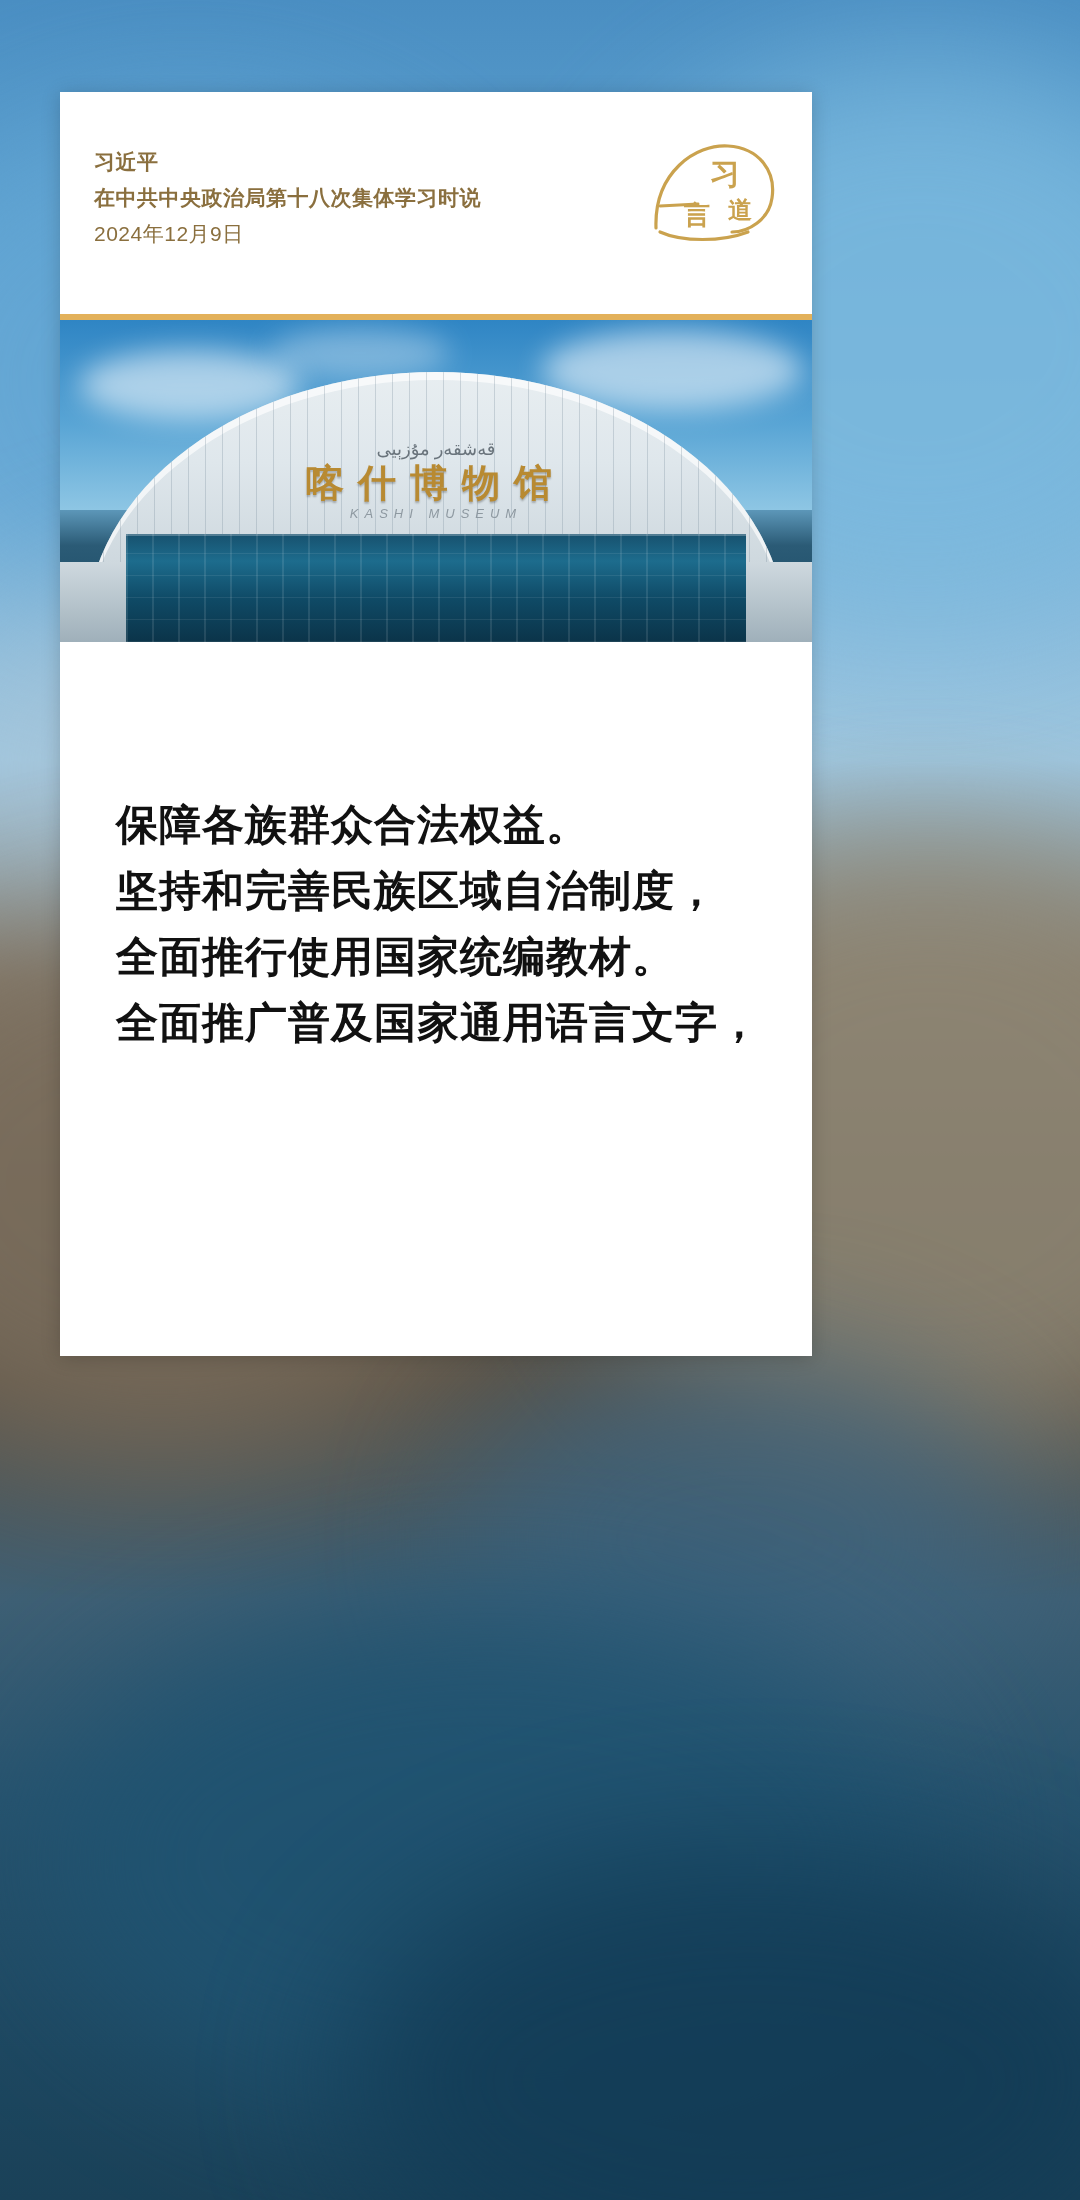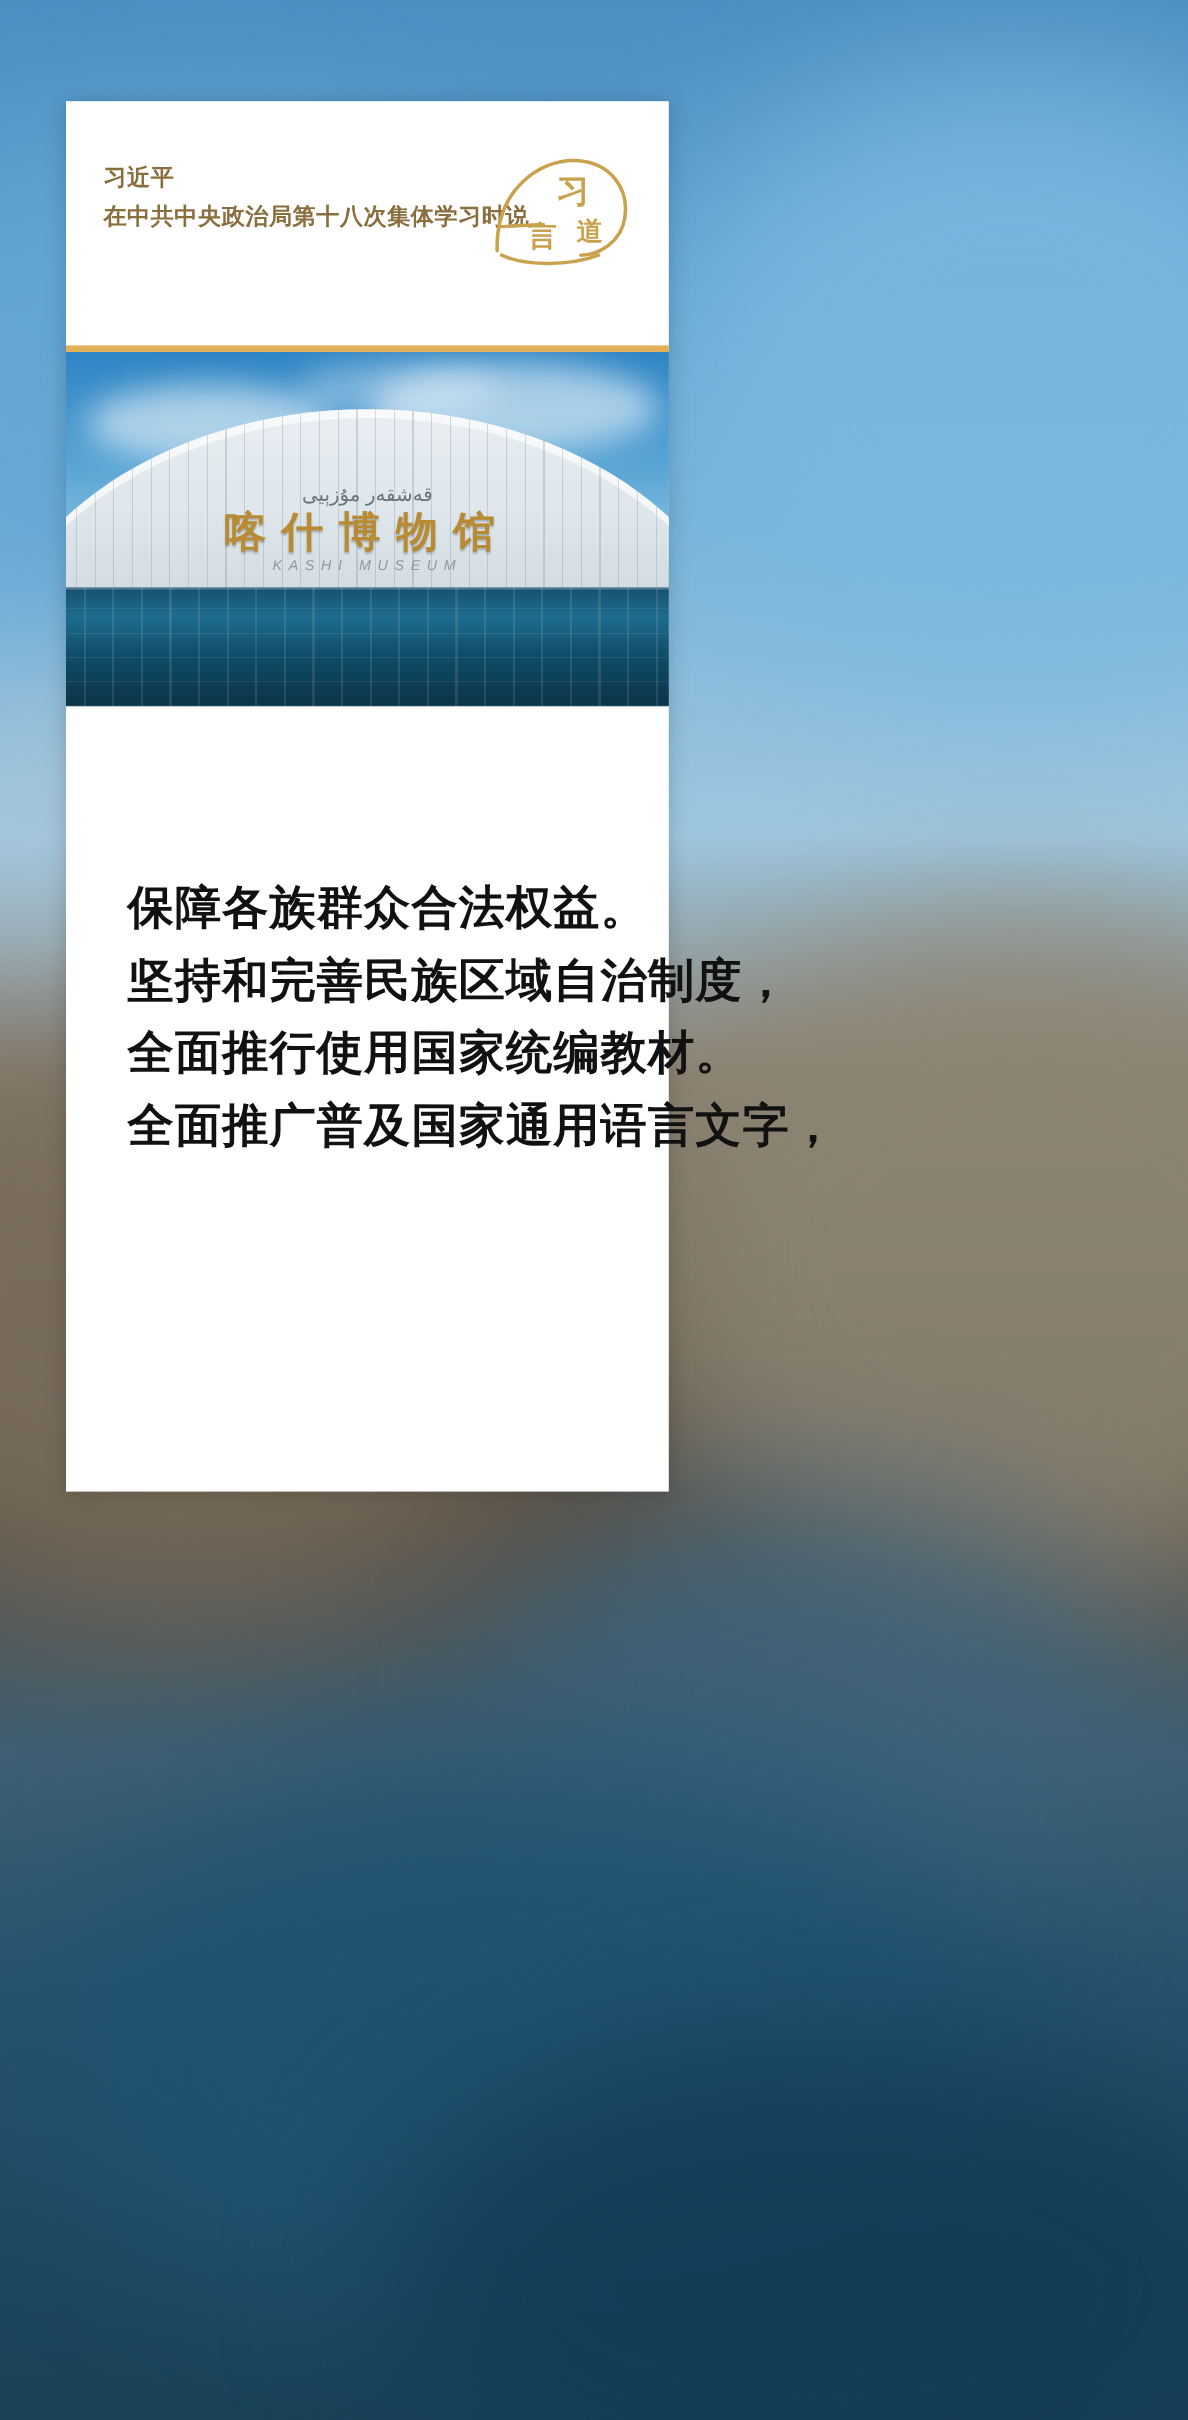--- a/index.html
+++ b/index.html
@@ -50,21 +50,21 @@
   .bg-b5 { left: 40px;  top: 1600px;  width: 900px; height: 520px; background: #1f5371; }
   .bg-b6 { right: -80px; top: 1850px; width: 820px; height: 460px; background: #123b55; }
   .bg-b7 { left: -60px; top: 560px;   width: 520px; height: 420px; background: #a9c5d8; opacity:.6;}
   .bg-b8 { right: 60px; top: 1350px;  width: 560px; height: 380px; background: #3c6480; opacity:.7;}
 
   
   .card {
     position: absolute;
     left: 60px;
     top: 92px;
-    width: 548px;
+    width: 752px;
     background: #ffffff;
     box-shadow: 0 2px 18px rgba(0,0,0,.18);
   }
 
   
   .header {
     position: relative;
     padding: 52px 34px 40px 34px;
     min-height: 130px;
   }
@@ -269,20 +269,21 @@
     <div class="bg-blob bg-b5"></div>
     <div class="bg-blob bg-b6"></div>
   </div>
 
   <div class="card">
 
     <div class="header">
       <div class="header-lines">
         <div class="l1">习近平</div>
         <div class="l2">在中共中央政治局第十八次集体学习时说</div>
+        <div class="l3">2024年12月9日</div>
       </div>
 
       <div class="seal">
         <svg width="150" height="130" viewBox="0 0 150 130" aria-hidden="true">
           <g fill="none" stroke="#caa24e" stroke-width="3.2" stroke-linecap="round">
             <path d="M20 96 C 18 40, 60 12, 92 14 C 124 16, 140 40, 136 66 C 133 88, 112 100, 96 100"></path>
             <path d="M24 100 C 46 110, 86 110, 112 100"></path>
           </g>
           <g fill="#caa24e" font-family="'Liberation Serif', serif" font-weight="700">
             <text x="74" y="52" font-size="30">习</text>

